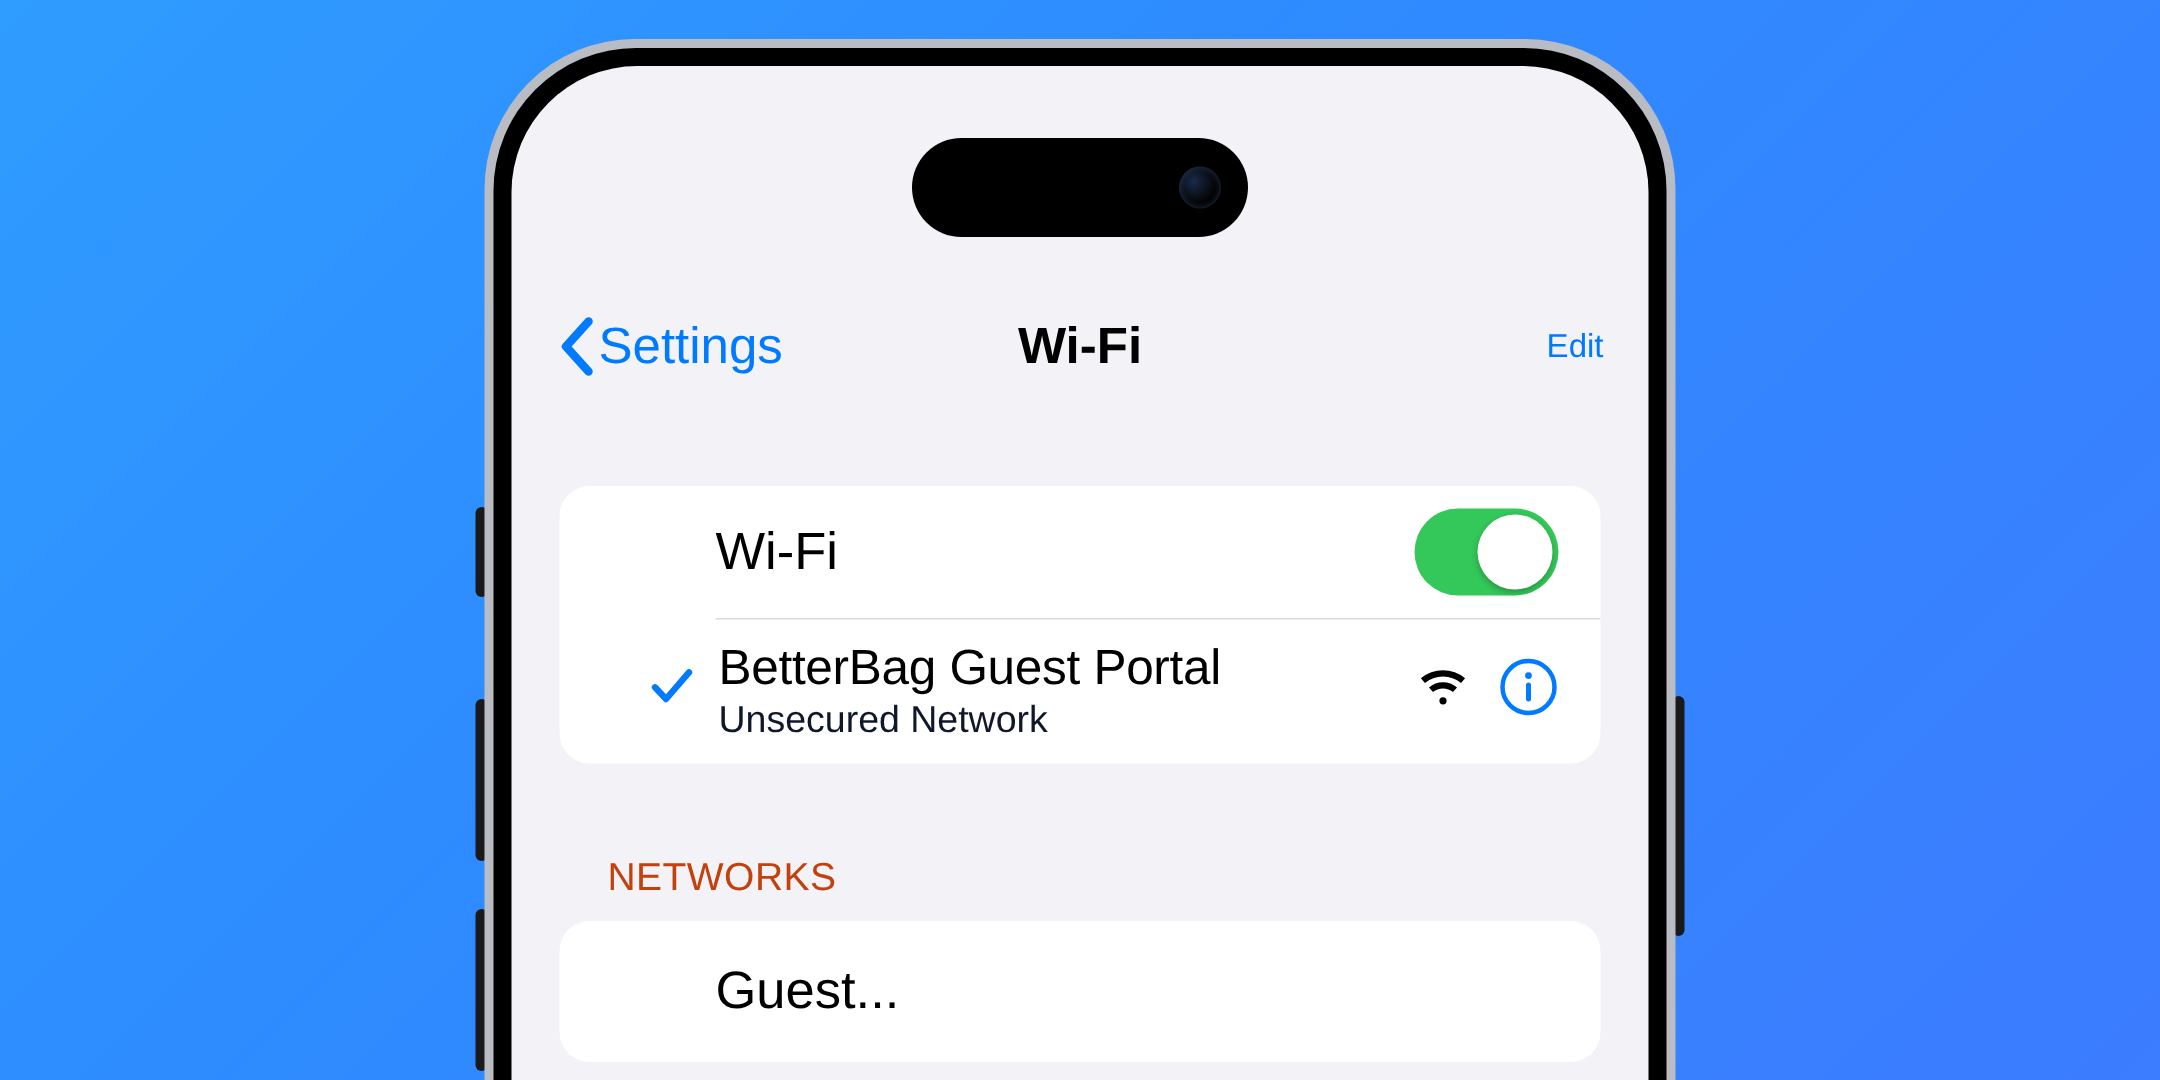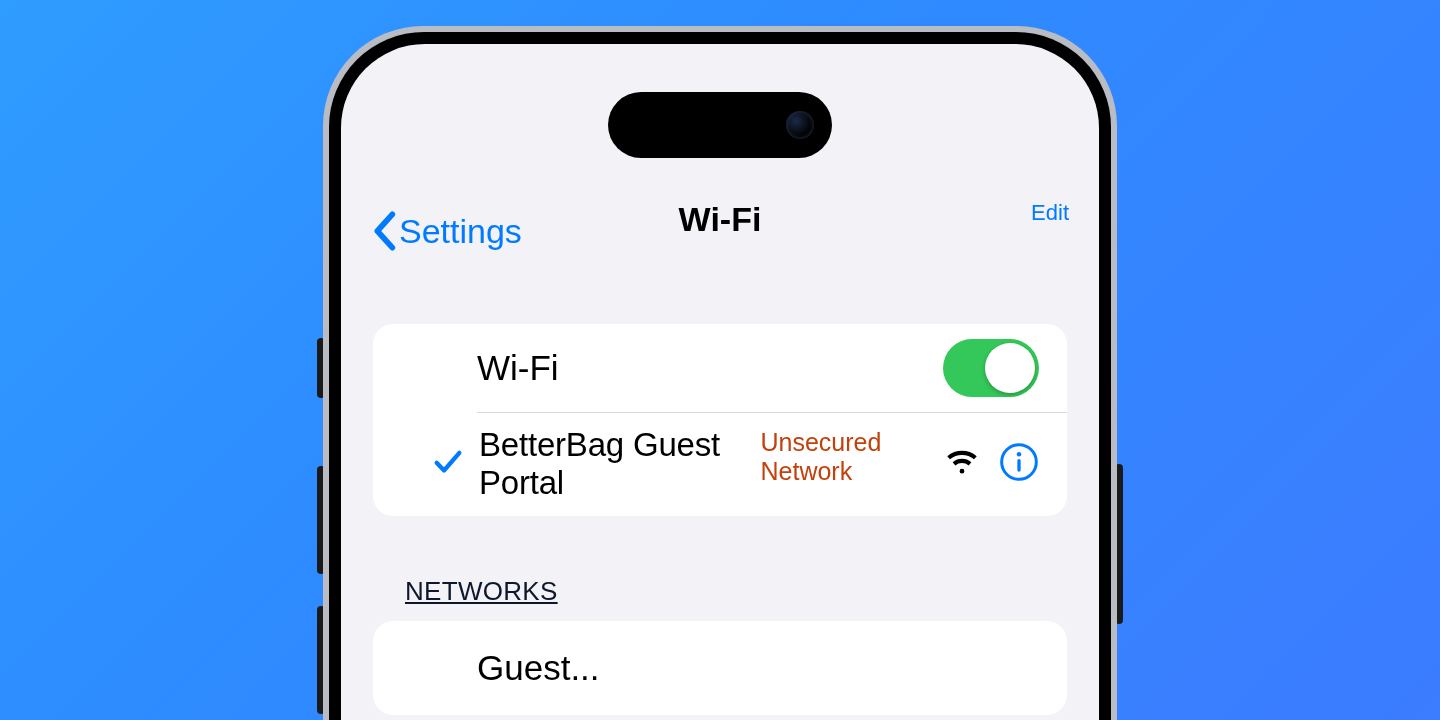--- a/index.html
+++ b/index.html
@@ -74,20 +74,21 @@
   .sb-left-3 { left: -6px; top: 580px; width: 8px; height: 108px; }
   .sb-right  { right: -6px; top: 438px; width: 8px; height: 160px; }
 
   
   .navbar {
     position: absolute;
     top: 156px;
     left: 0; right: 0;
     height: 62px;
     display: flex;
+    align-items: center;
     justify-content: space-between;
     padding: 0 30px;
   }
   .nav-back {
     display: flex; align-items: center; gap: 2px;
     color: #007aff;
     font-size: 34px;
     font-weight: 400;
   }
   .nav-back svg { width: 26px; height: 40px; }
@@ -162,31 +163,30 @@
   }
 
   
   .row-net { padding: 14px 28px 14px 56px; }
   .check {
     position: absolute;
     left: 58px;
     top: 50%;
     transform: translateY(-50%);
   }
-  .net-text { display:flex; flex-direction: row; flex:1; margin-left: 50px;}
+  .net-text { display:flex; flex-direction: column; flex:1; margin-left: 50px;}
   .net-name { font-size: 33px; color:#000; font-weight:400; line-height:1.15; letter-spacing: -0.2px;}
-  .net-sub  { font-size: 25px; color:#c2410c; font-weight:400; margin-top:2px; }
+  .net-sub  { font-size: 25px; color:#0f172a; font-weight:400; margin-top:2px; }
   .row-icons { display:flex; align-items:center; gap:20px; }
 
   .section-header {
     font-size: 26px;
-    color: #0f172a;
+    color: #c2410c;
     letter-spacing: 0.3px;
     margin: 60px 0 14px 32px;
-    text-decoration: underline;
   }
 
   .row-other { padding: 0 28px 0 104px; min-height: 94px; }
 </style>
 </head>
 <body>
 
 <div class="device">
   <div class="side-btn sb-left-1"></div>
   <div class="side-btn sb-left-2"></div>

